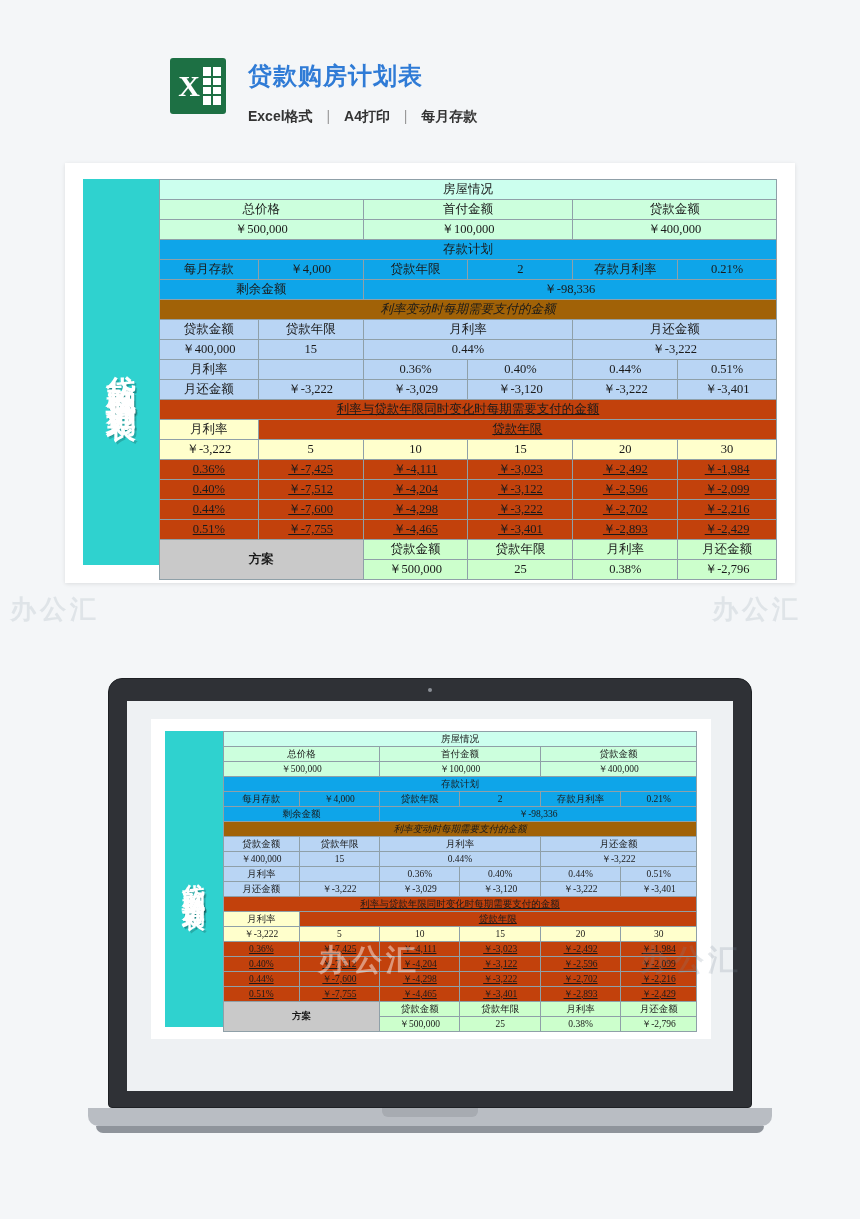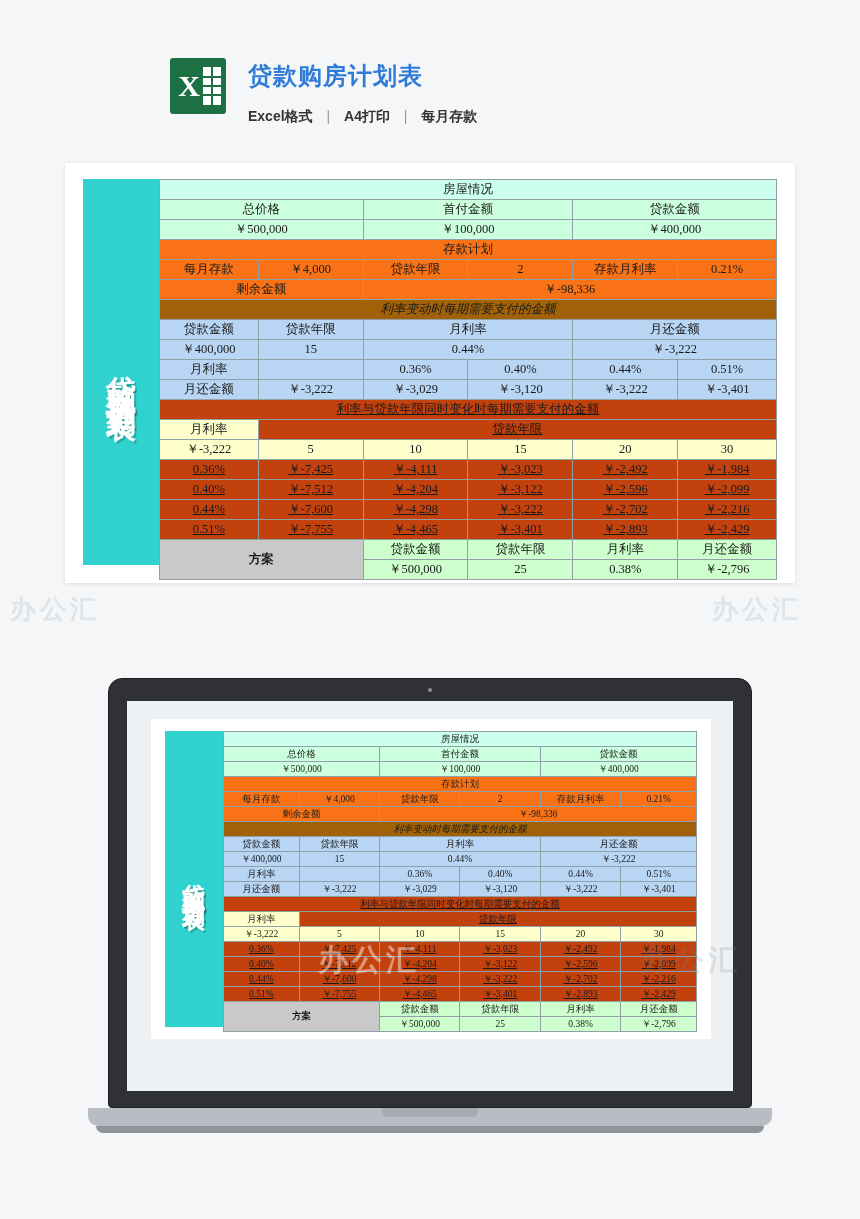--- a/index.html
+++ b/index.html
@@ -96,21 +96,21 @@
   table.grid-tbl td {
     border: 1px solid #8fa0a8;
     text-align: center;
     font-family: "Liberation Serif", serif;
     color: #1a1a1a;
     white-space: nowrap;
     overflow: hidden;
   }
   .c-green  { background: #ccffdd; margin-left: 27px; }
   .c-green2 { background: #ccffee; }
-  .c-cyan   { background: #f97316; }
+  .c-cyan   { background: #0ea5e9; }
   .c-blue   { background: #a16207; font-style: italic; }
   .c-blue2  { background: #b9d5f4; }
   .c-yellow { background: #c2410c; text-decoration: underline; }
   .c-yellow2{ background: #ffffcc; }
   .c-gray   { background: #c9c9c9; font-weight: bold; }
   .c-head-green { background: #ccffcc; }
 
   
   .card1 {
     position: absolute;

